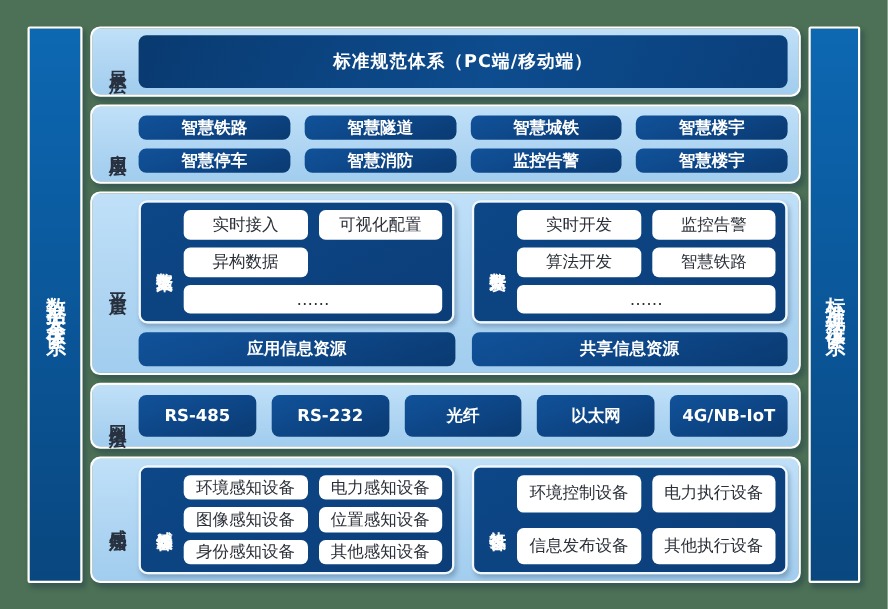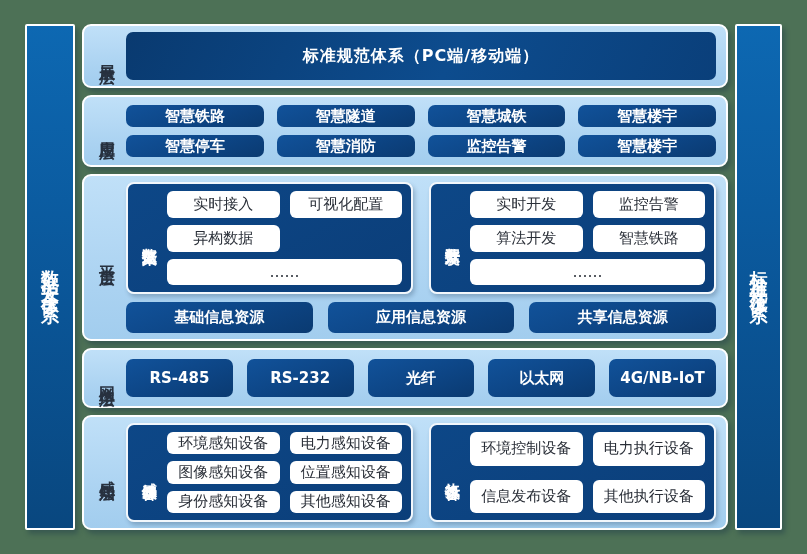--- a/index.html
+++ b/index.html
@@ -256,21 +256,20 @@
             <div class="chip-grid">
               <div class="chip">实时开发</div>
               <div class="chip">监控告警</div>
               <div class="chip">算法开发</div>
               <div class="chip">智慧铁路</div>
               <div class="chip wide">……</div>
             </div>
           </div>
         </div>
         <div class="resource-row">
-          <div class="nbtn">基础信息资源</div>
           <div class="nbtn">应用信息资源</div>
           <div class="nbtn">共享信息资源</div>
         </div>
       </div>
     </section>
 
     <section class="row row-network">
       <div class="layer-label">
         <span>网络层</span>
       </div>

